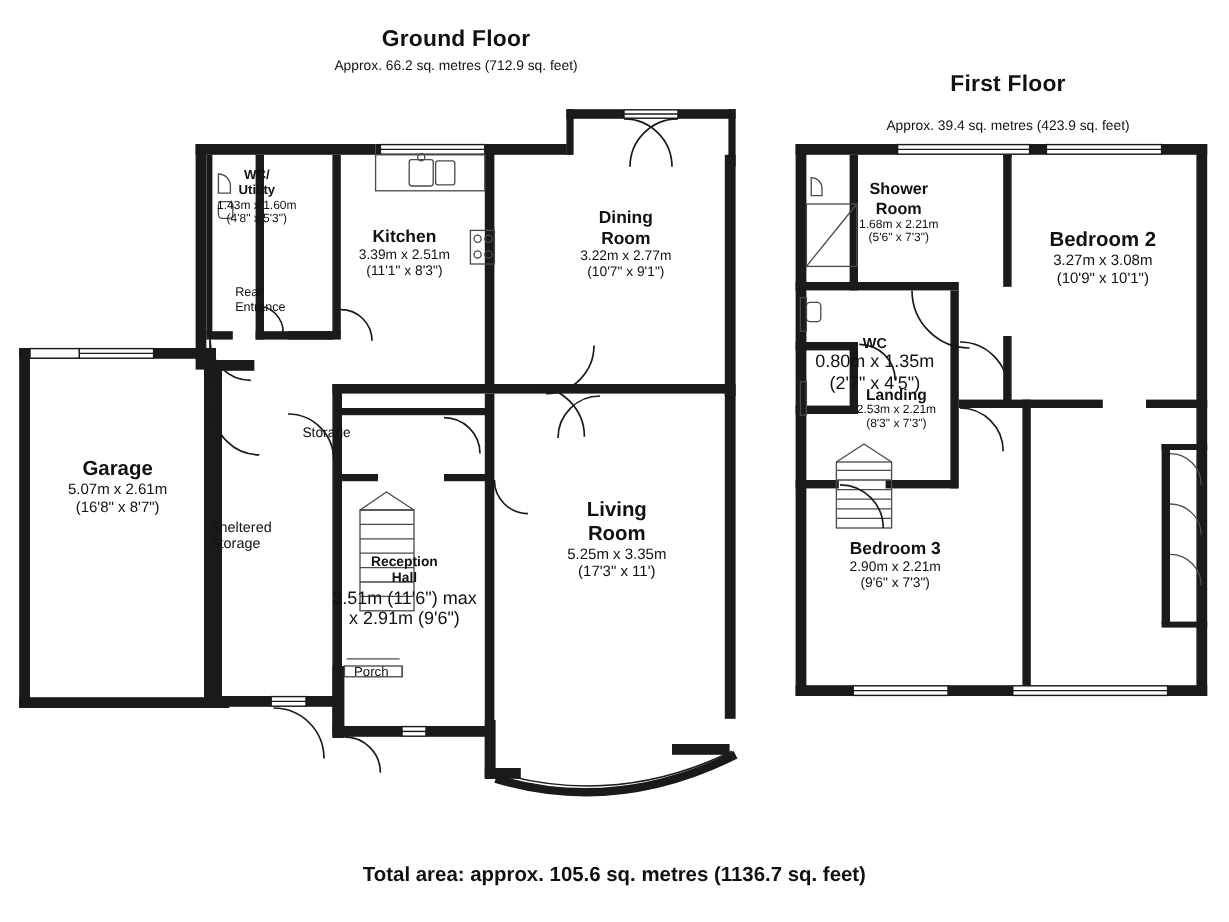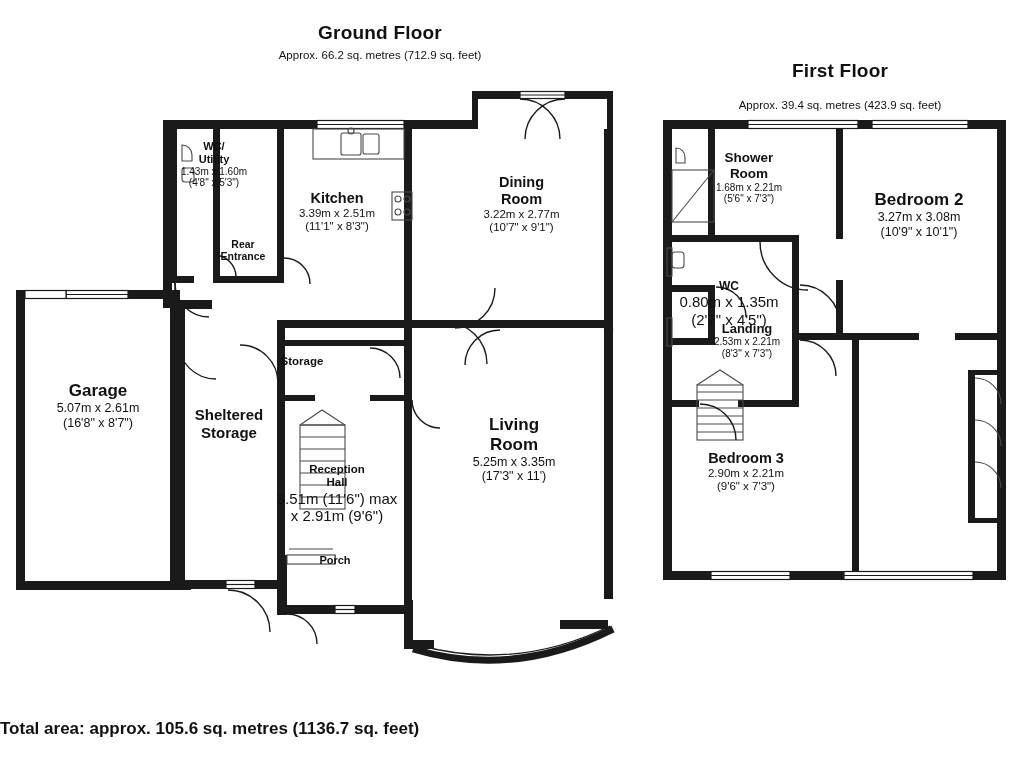--- a/index.html
+++ b/index.html
@@ -55,29 +55,28 @@
   .size-lg .rl-name { font-size: 17px; }
   .size-lg .rl-dim, .size-lg .rl-dim2 { font-size: 12.5px; }
   .size-md .rl-name { font-size: 14.5px; }
   .size-md .rl-dim, .size-md .rl-dim2 { font-size: 11.5px; }
   .size-sm .rl-name { font-size: 11px; }
   .size-sm .rl-dim, .size-sm .rl-dim2 { font-size: 10px; }
   .size-xs .rl-name { font-size: 11px; }
   .size-xs .rl-dim, .size-xs .rl-dim2 { font-size: 15px; }
   .plain-label {
     position: absolute;
-    text-align: center;
-    font-weight: bold;
+    font-weight: normal;
     white-space: nowrap;
   }
   .total-area {
     position: absolute;
     left: 0;
     width: 1024px;
-    text-align: left;
+    text-align: center;
     font-size: 17px;
     font-weight: bold;
   }
   svg.plan {
     position: absolute;
     left: 0; top: 0;
     width: 1024px;
     height: 768px;
   }
 </style>
@@ -352,21 +351,21 @@
 
   <div class="plain-label" style="left:196px; top:238px; width:94px; font-size:10.5px; line-height:1.15;">
     <span>Rear</span><br>
     <span>Entrance</span>
   </div>
 
   <div class="plain-label" style="left:252px; top:355px; width:100px; font-size:11.5px;">
     <span>Storage</span>
   </div>
 
-  <div class="plain-label" style="left:175px; top:406px; width:108px; font-size:15px; line-height:1.2;">
+  <div class="plain-label" style="left:175px; top:432px; width:108px; font-size:12px; line-height:1.2;">
     <span>Sheltered</span><br>
     <span>Storage</span>
   </div>
 
   <div class="plain-label" style="left:295px; top:554px; width:80px; font-size:11px;">
     <span>Porch</span>
   </div>
 
   <div class="room-label size-sm" style="left:688px; top:150px; width:122px;">
     <span class="rl-name" style="font-size:13.5px;">Shower</span>

